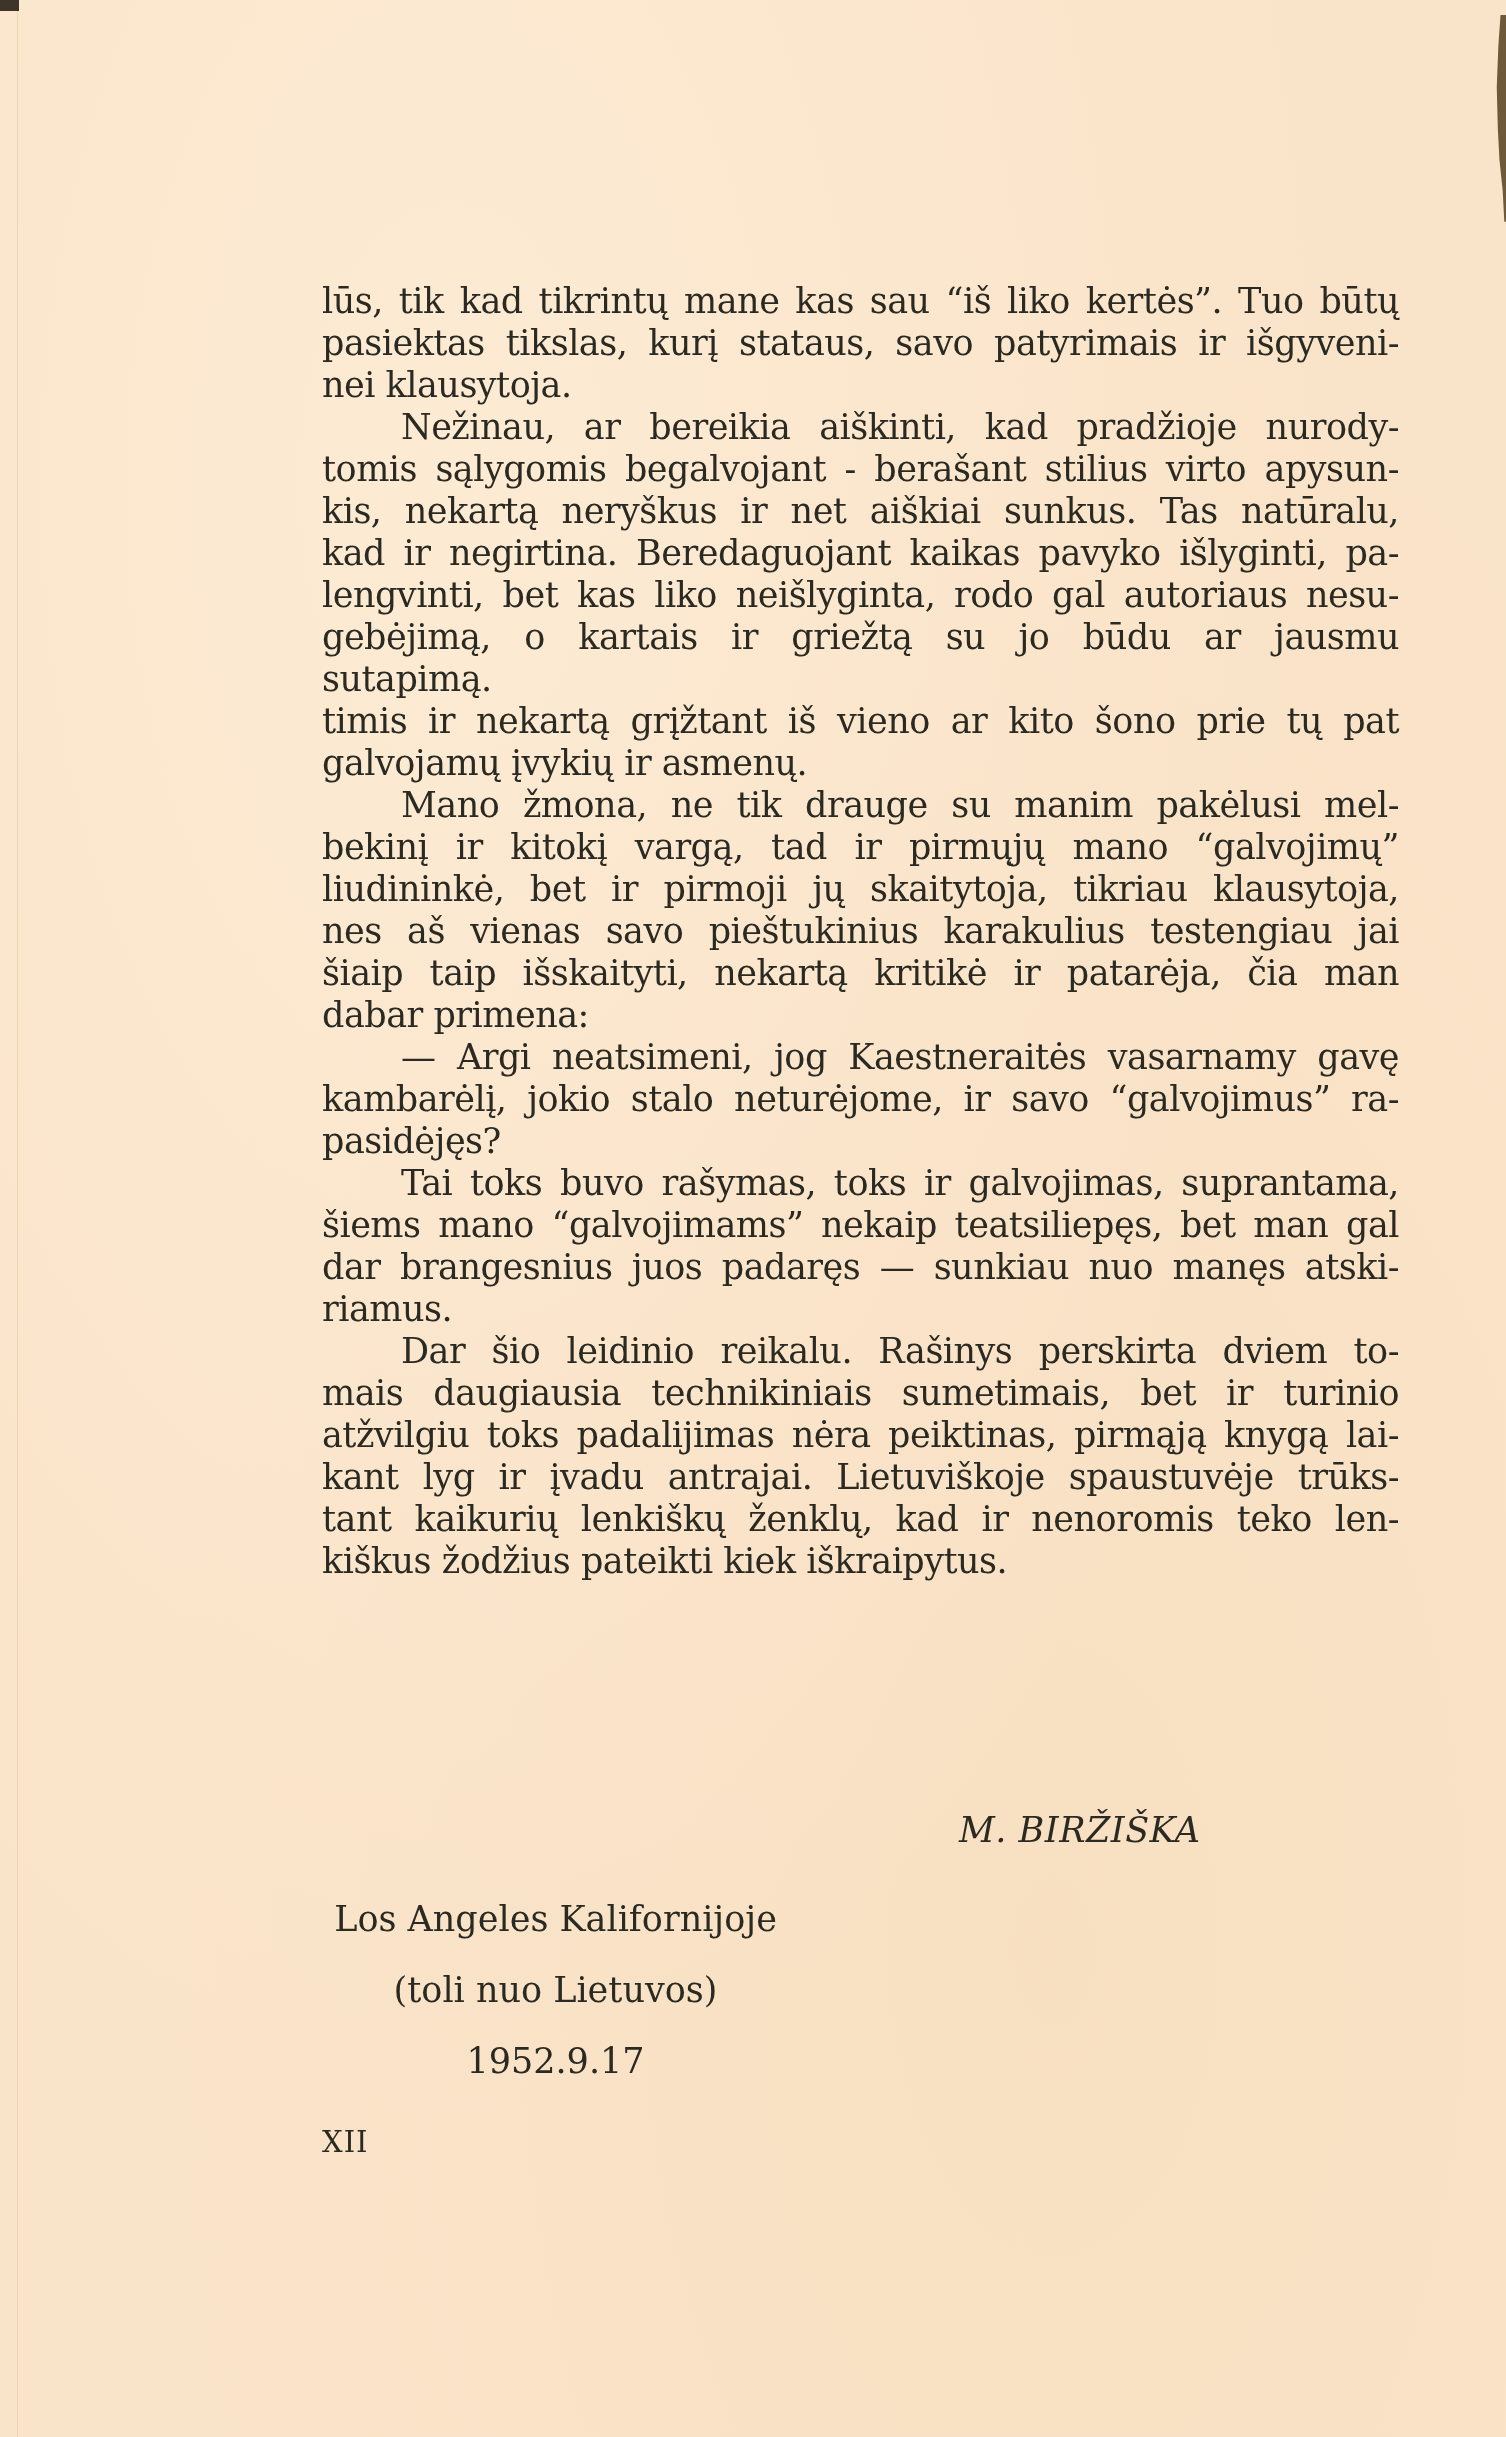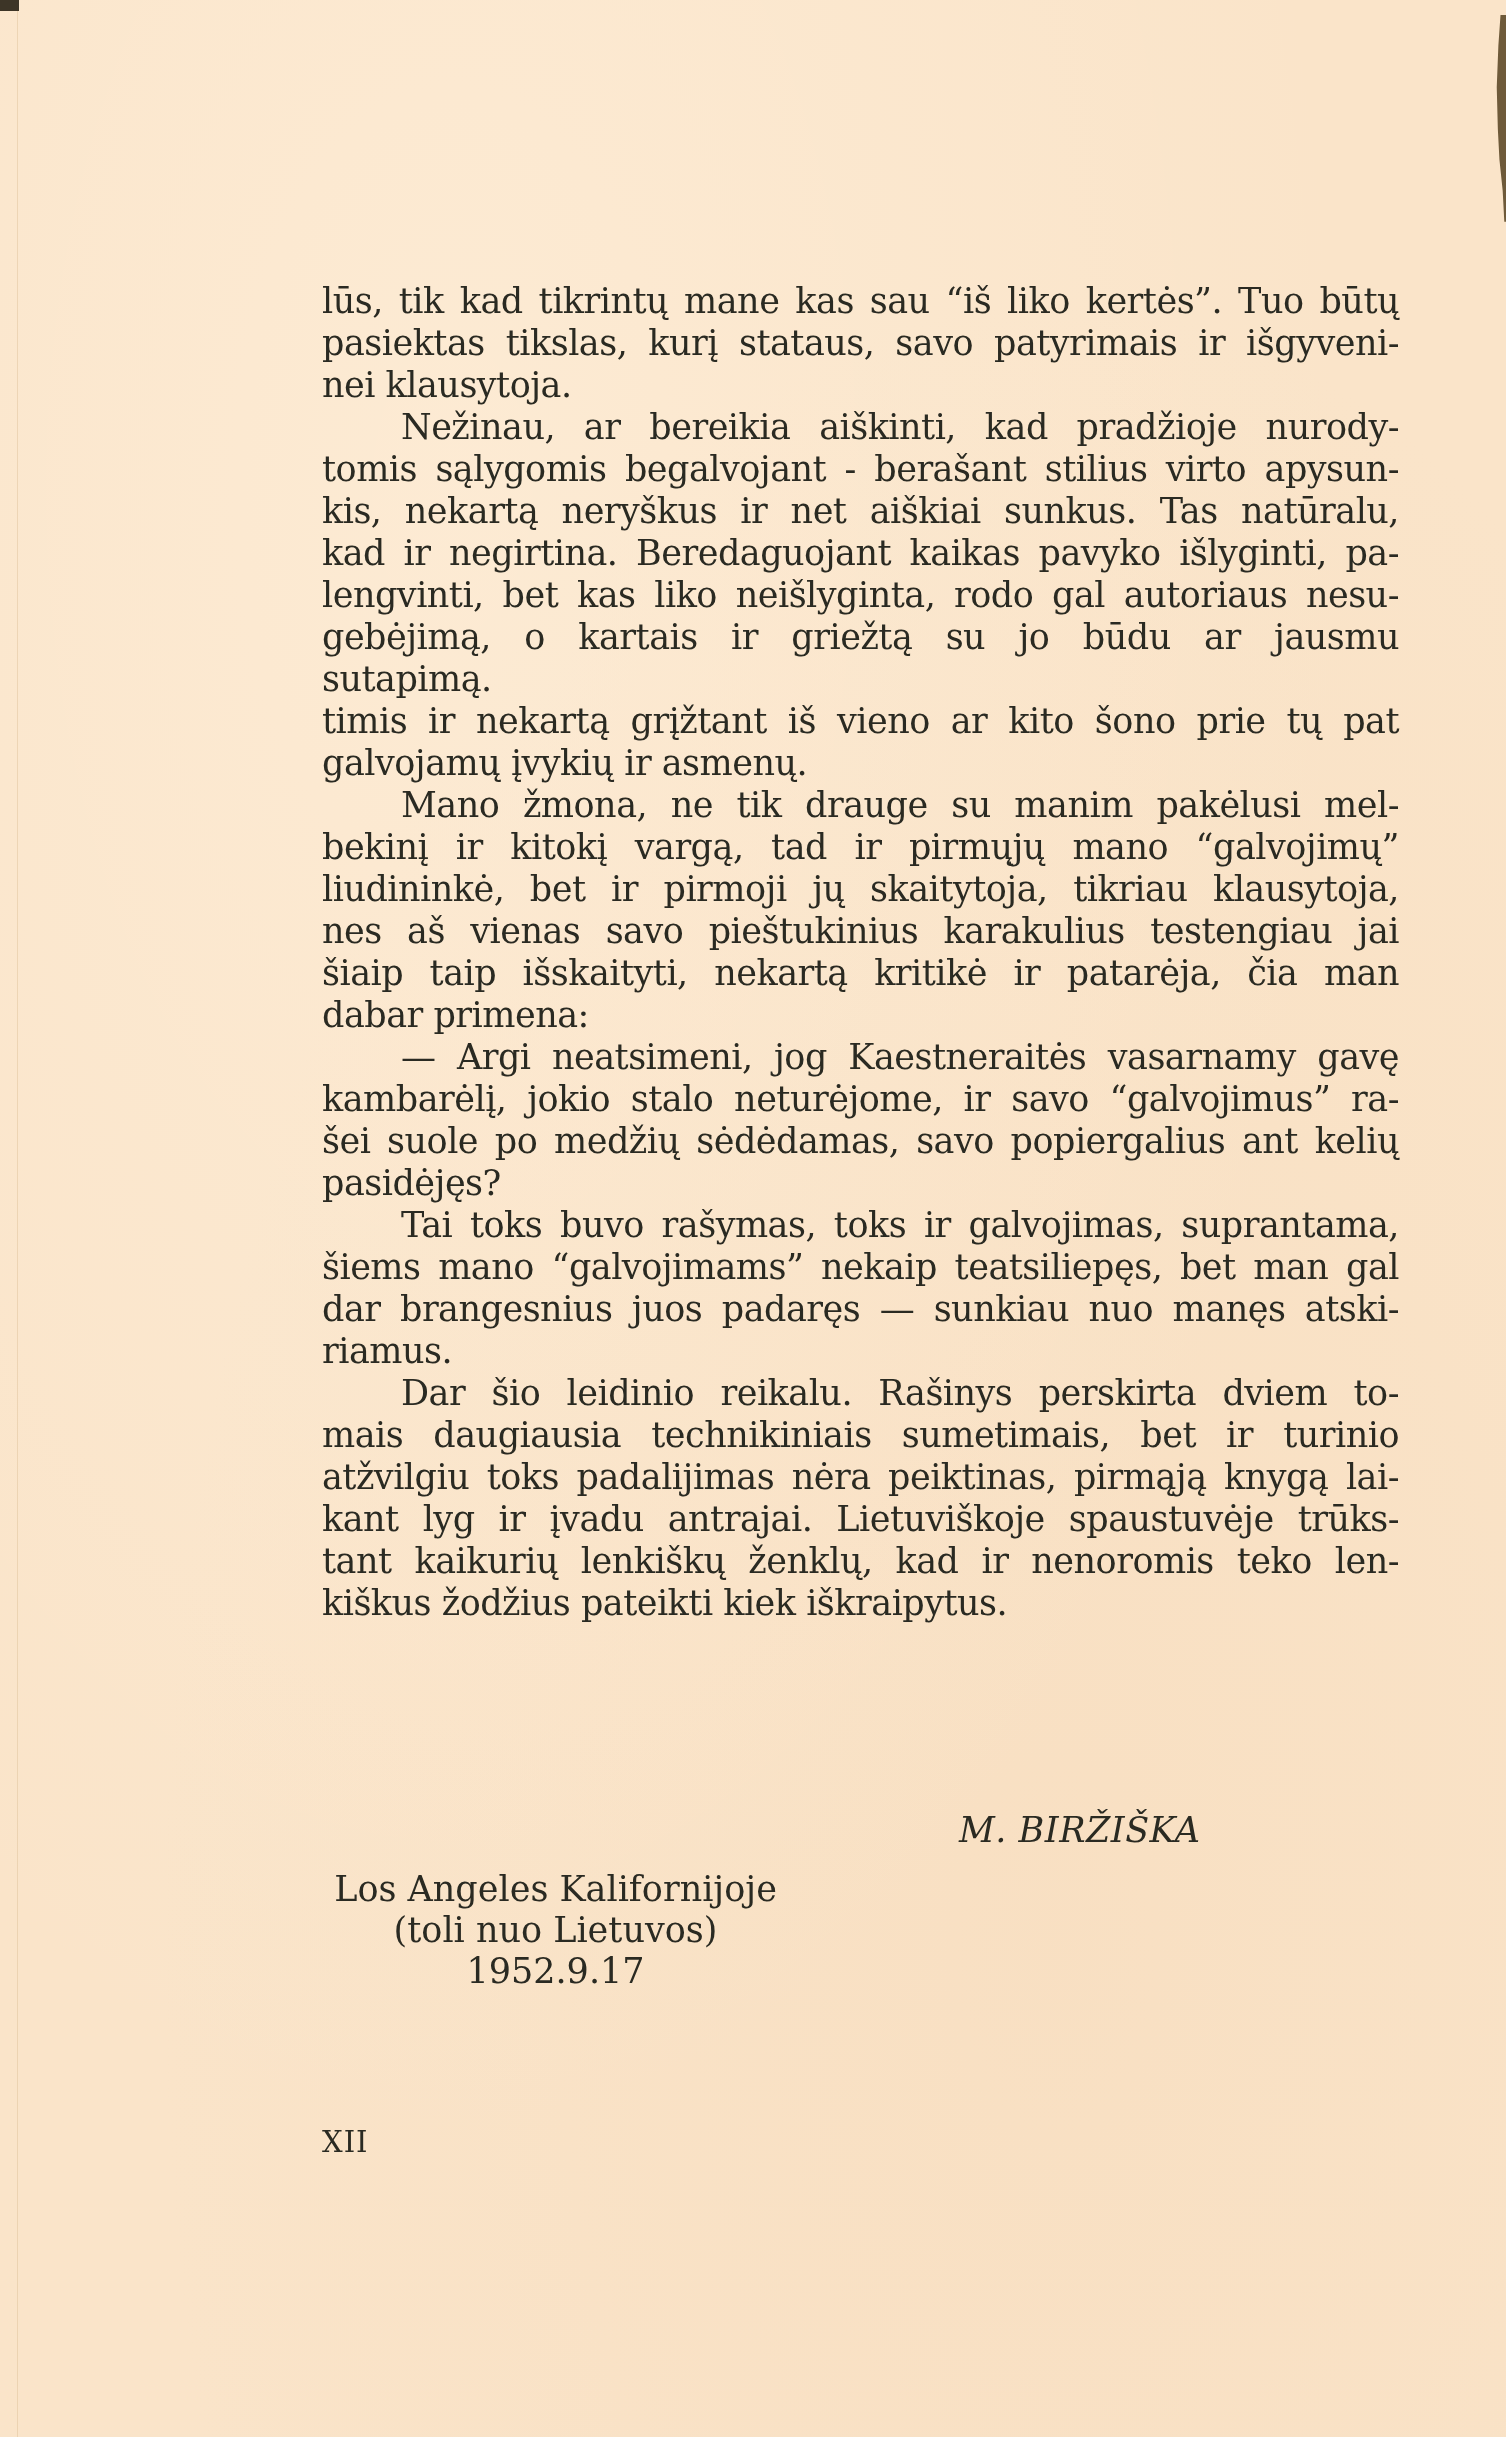--- a/index.html
+++ b/index.html
@@ -43,21 +43,21 @@
   .line.last { text-align-last: left; }
   .line.indent { padding-left: 79px; }
   .signature {
     position: absolute; left: 959px; top: 1810px;
     font-size: 35px; font-style: italic; letter-spacing: 0.5px;
   }
   .place {
     position: absolute; left: 322px; top: 1869px; width: 467px;
     font-size: 35px; line-height: 41px; text-align: center;
   }
-  .place div { display: block; }
+  .place div { display: block; margin-top: 30px; }
   .page-number {
     position: absolute; left: 322px; top: 2125px;
     font-size: 29px; letter-spacing: 1px;
   }
 </style>
 </head>
 <body>
 
 <div class="paper"></div>
 <div class="gutter-line"></div>
@@ -87,21 +87,20 @@
       <span class="line indent">Mano žmona, ne tik drauge su manim pakėlusi mel-</span>
       <span class="line">bekinį ir kitokį vargą, tad ir pirmųjų mano “galvojimų”</span>
       <span class="line">liudininkė, bet ir pirmoji jų skaitytoja, tikriau klausytoja,</span>
       <span class="line">nes aš vienas savo pieštukinius karakulius testengiau jai</span>
       <span class="line">šiaip taip išskaityti, nekartą kritikė ir patarėja, čia man</span>
       <span class="line last">dabar primena:</span>
     </div>
     <div>
       <span class="line indent">— Argi neatsimeni, jog Kaestneraitės vasarnamy gavę</span>
       <span class="line">kambarėlį, jokio stalo neturėjome, ir savo “galvojimus” ra-</span>
-      <span class="line">šei suole po medžių sėdėdamas, savo popiergalius ant kelių</span>
       <span class="line last">pasidėjęs?</span>
     </div>
     <div>
       <span class="line indent">Tai toks buvo rašymas, toks ir galvojimas, suprantama,</span>
       <span class="line">šiems mano “galvojimams” nekaip teatsiliepęs, bet man gal</span>
       <span class="line">dar brangesnius juos padaręs — sunkiau nuo manęs atski-</span>
       <span class="line last">riamus.</span>
     </div>
     <div>
       <span class="line indent">Dar šio leidinio reikalu. Rašinys perskirta dviem to-</span>

